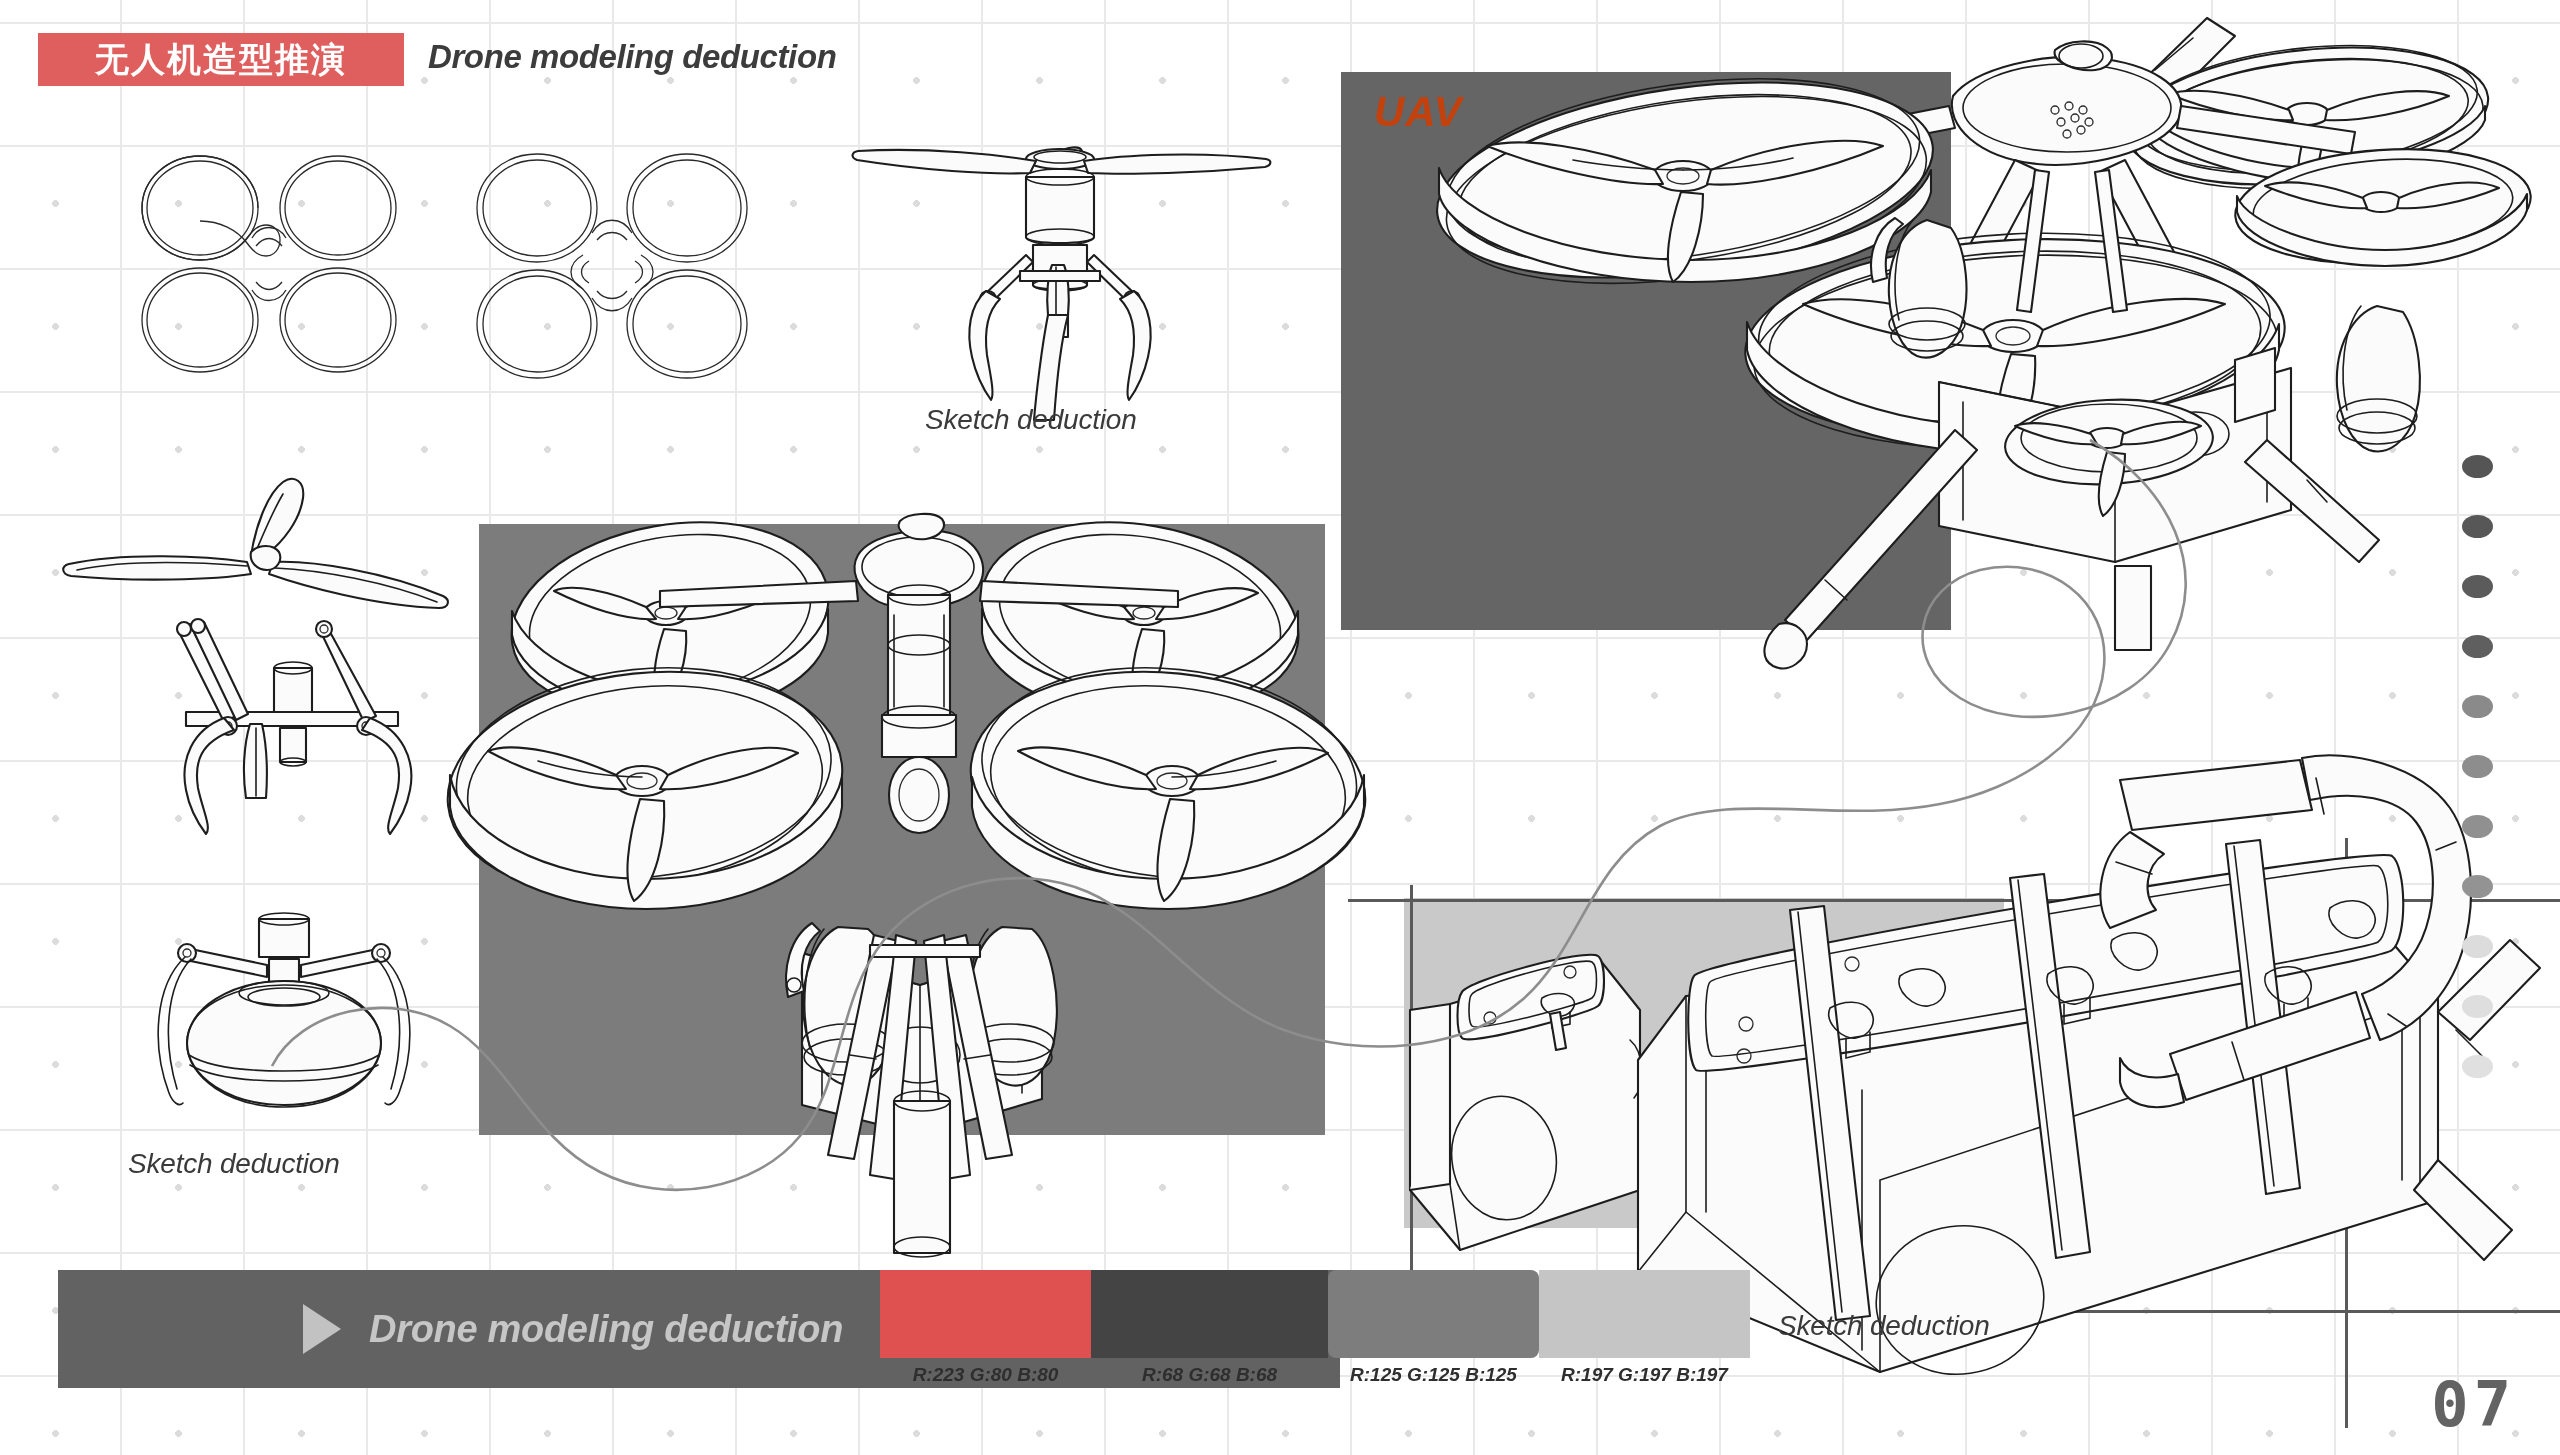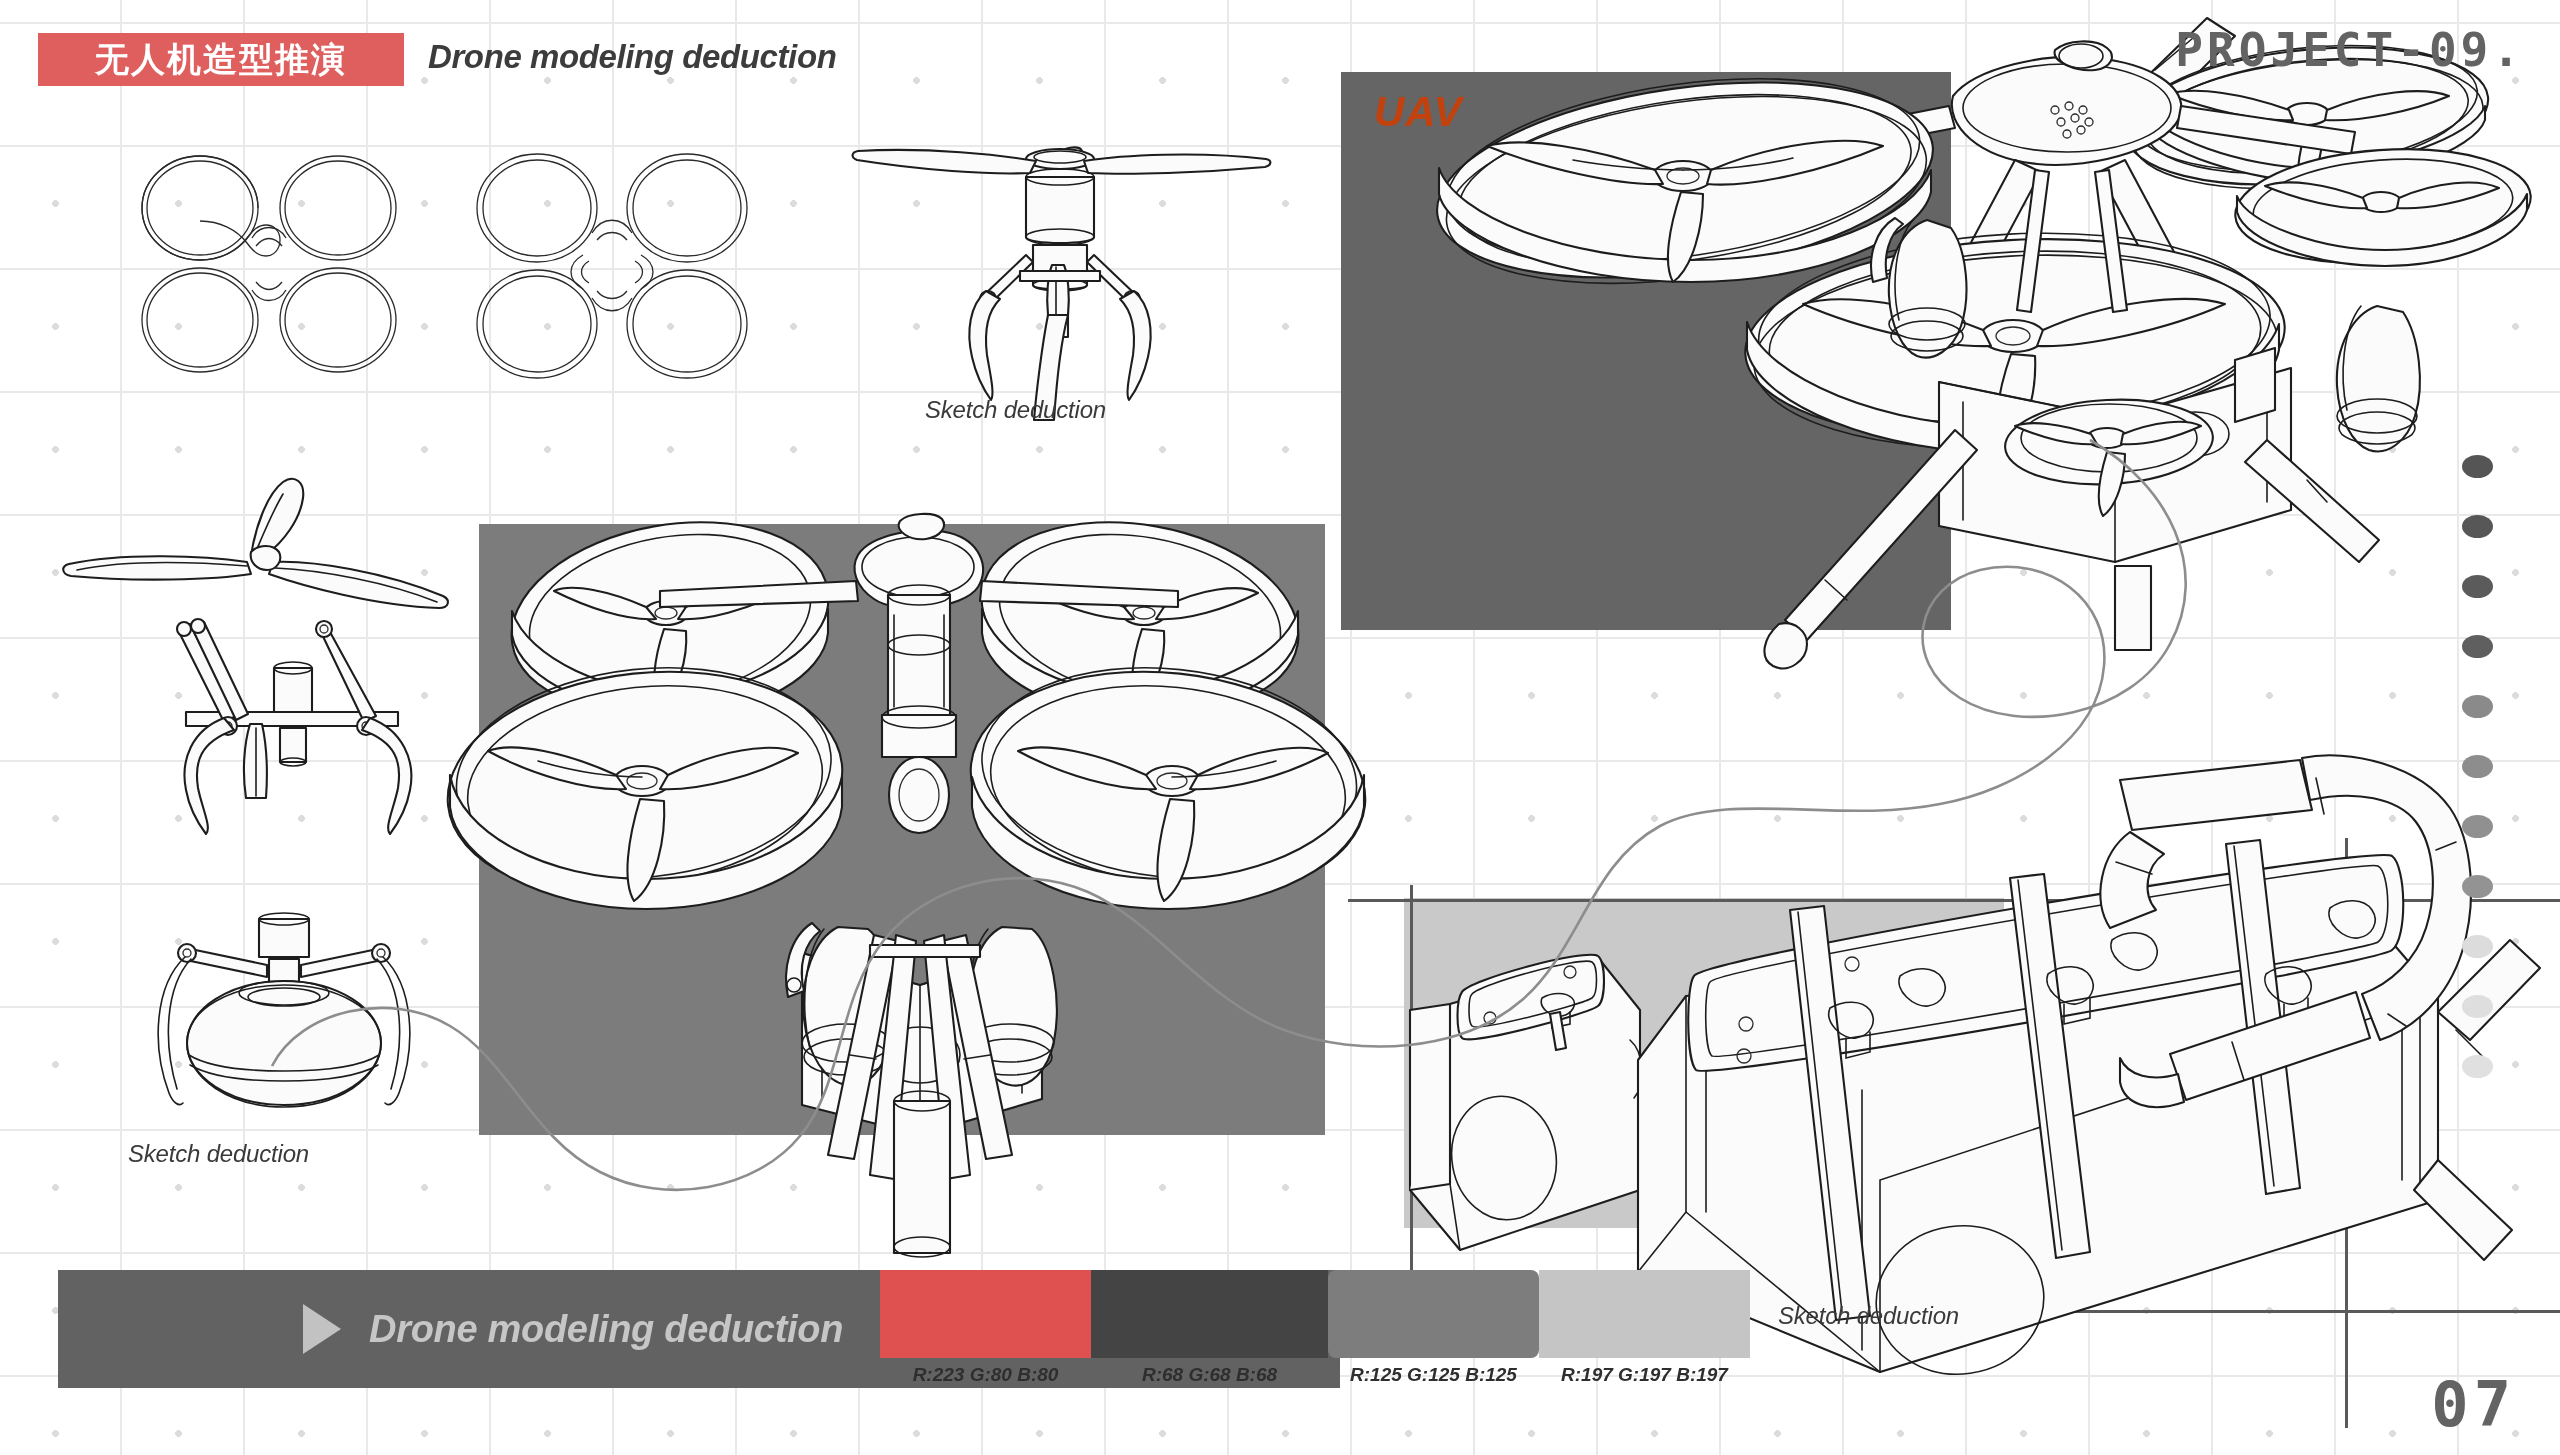--- a/index.html
+++ b/index.html
@@ -36,22 +36,22 @@
     color:#3c3c3c;font-weight:600;letter-spacing:-.4px;}
 
   
   .techno{font-family:"DejaVu Sans Mono",monospace;font-weight:bold;color:#636363;}
   #project-id{position:absolute;right:36px;top:23px;font-size:46px;letter-spacing:4px;}
   #page-num{position:absolute;right:44px;bottom:14px;font-size:62px;letter-spacing:5px;}
 
   #uav-label{position:absolute;left:1374px;top:88px;color:#c2410c;font-size:42px;
     font-style:italic;font-weight:600;letter-spacing:1px;}
 
-  .caption{position:absolute;font-size:24px;font-style:italic;color:#3a3a3a;
-    font-weight:500;letter-spacing:-.2px;white-space:nowrap;}
+  .caption{position:absolute;font-size:28px;font-style:italic;color:#3a3a3a;
+    font-weight:500;letter-spacing:-.2px;white-space:nowrap;margin-top:8px;}
   #cap-top{left:925px;top:396px;}
   #cap-left{left:128px;top:1140px;}
   #cap-right{left:1778px;top:1302px;}
 
   
   #footer-bar{position:absolute;left:58px;top:1270px;width:1282px;height:118px;
     background:#626262;display:flex;align-items:center;}
   #footer-tri{margin-left:245px;width:0;height:0;
     border-top:25px solid transparent;border-bottom:25px solid transparent;
     border-left:38px solid #c2c2c2;}
@@ -562,21 +562,20 @@
          C1310 434 1300 520 1242 570 C1182 622 1080 628 1004 600
          C924 570 876 492 808 462 C740 432 650 452 604 510
          C556 570 564 654 520 706 C476 760 386 776 320 742
          C252 708 228 630 170 596 C110 560 20 580 -8 636"></path>
   </svg>
 
   <div id="title-tag">
     <span>无人机造型推演</span>
   </div>
   <div id="title-en">Drone modeling deduction</div>
-  <div id="project-id" class="techno">PROJECT-09.</div>
   <div id="page-num" class="techno">07</div>
   <div id="uav-label">UAV</div>
 
   <div class="caption" id="cap-top">Sketch deduction</div>
   <div class="caption" id="cap-left">Sketch deduction</div>
   <div class="caption" id="cap-right">Sketch deduction</div>
 
   <div id="footer-bar">
     <div id="footer-tri"></div>
     <div id="footer-text">Drone modeling deduction</div>

